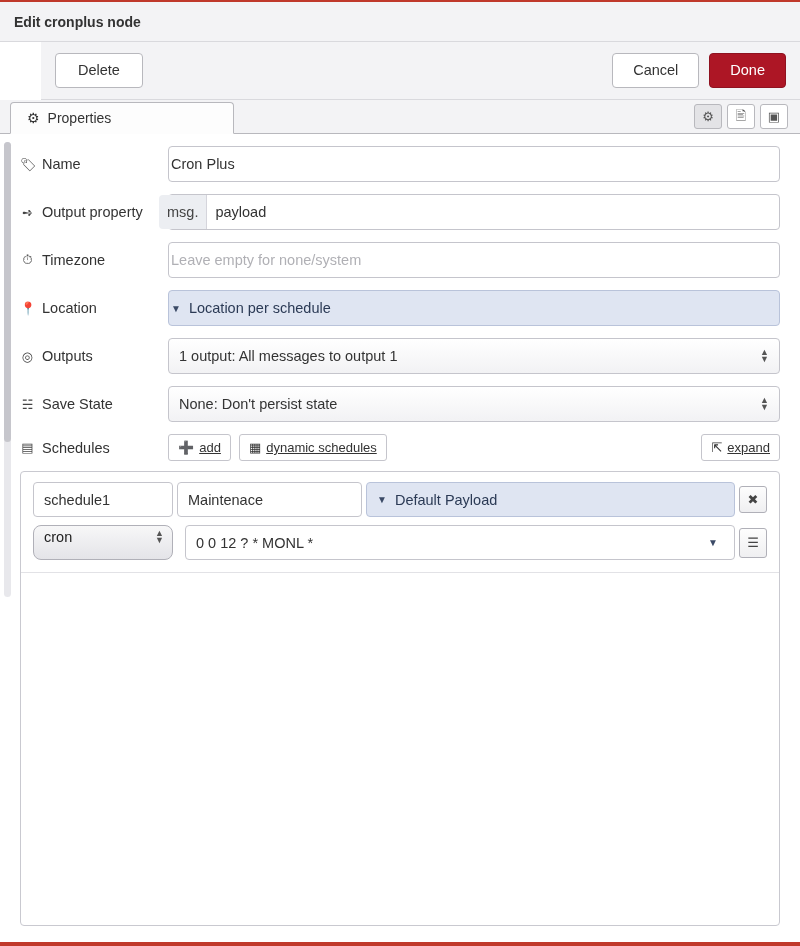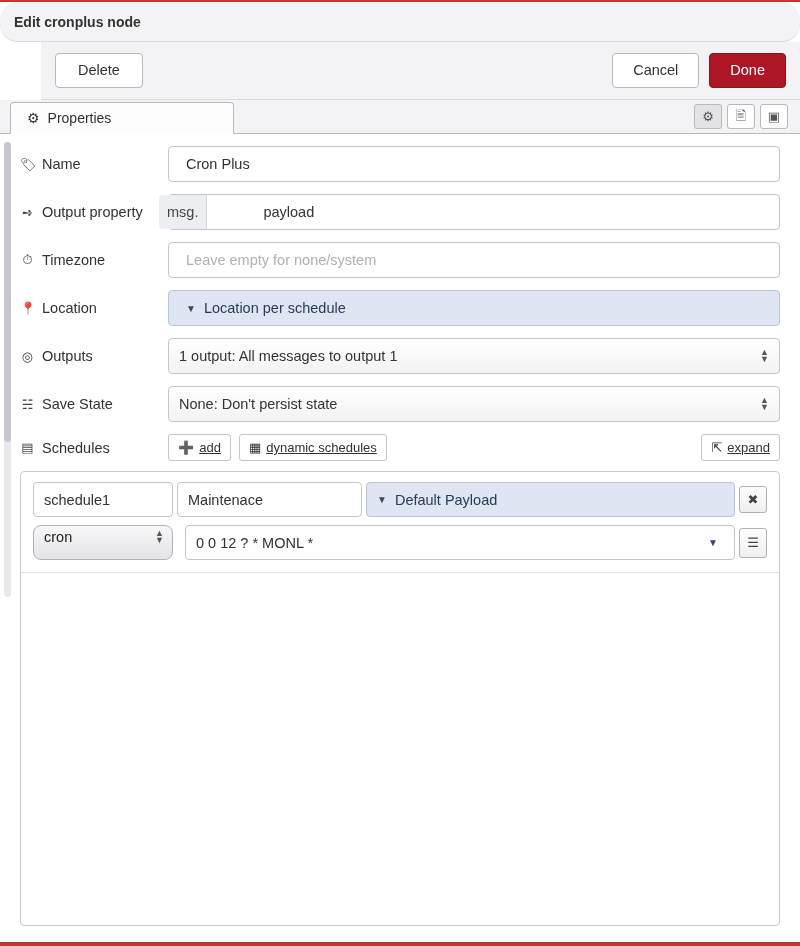--- a/index.html
+++ b/index.html
@@ -23,21 +23,20 @@
   }
 
   
   .titlebar {
     height: 40px;
     background: #f3f3f5;
     border-bottom: 1px solid #d9d9dd;
     display: flex;
     align-items: center;
     padding: 0 14px;
-    border-radius: 18px;
   }
   .titlebar .title {
     font-weight: bold;
     font-size: 14px;
     color: #333;
   }
 
   
   .buttonbar {
     height: 58px;
@@ -142,39 +141,39 @@
     font-size: 13px;
   }
   .field {
     flex: 1;
     height: 36px;
     border: 1px solid #c5c5cc;
     border-radius: 4px;
     background: #fff;
     display: flex;
     align-items: center;
-    padding: 0 17px;
+    padding: 0 2px;
     font-size: 14.5px;
     color: #333;
     min-width: 0;
   }
   .field.placeholder { color: #b0b0b5; }
   .prefix {
     background: #eceef2;
     border-right: 1px solid #d5d5dc;
     height: 100%;
     display: flex;
     align-items: center;
     padding: 0 8px;
     margin: 0 8px 0 -10px;
     border-radius: 4px 0 0 4px;
     color: #444;
     font-size: 14.5px;
   }
-  .field.typed-input { padding-left: 0; gap: 48px; }
+  .field.typed-input { padding-left: 0; }
 
   .select-blue {
     background: #dfe5f2;
     border: 1px solid #b9c3da;
     color: #2b3a55;
   }
   .caret-sm {
     font-size: 10px;
     margin-right: 8px;
     color: #3b4a66;

